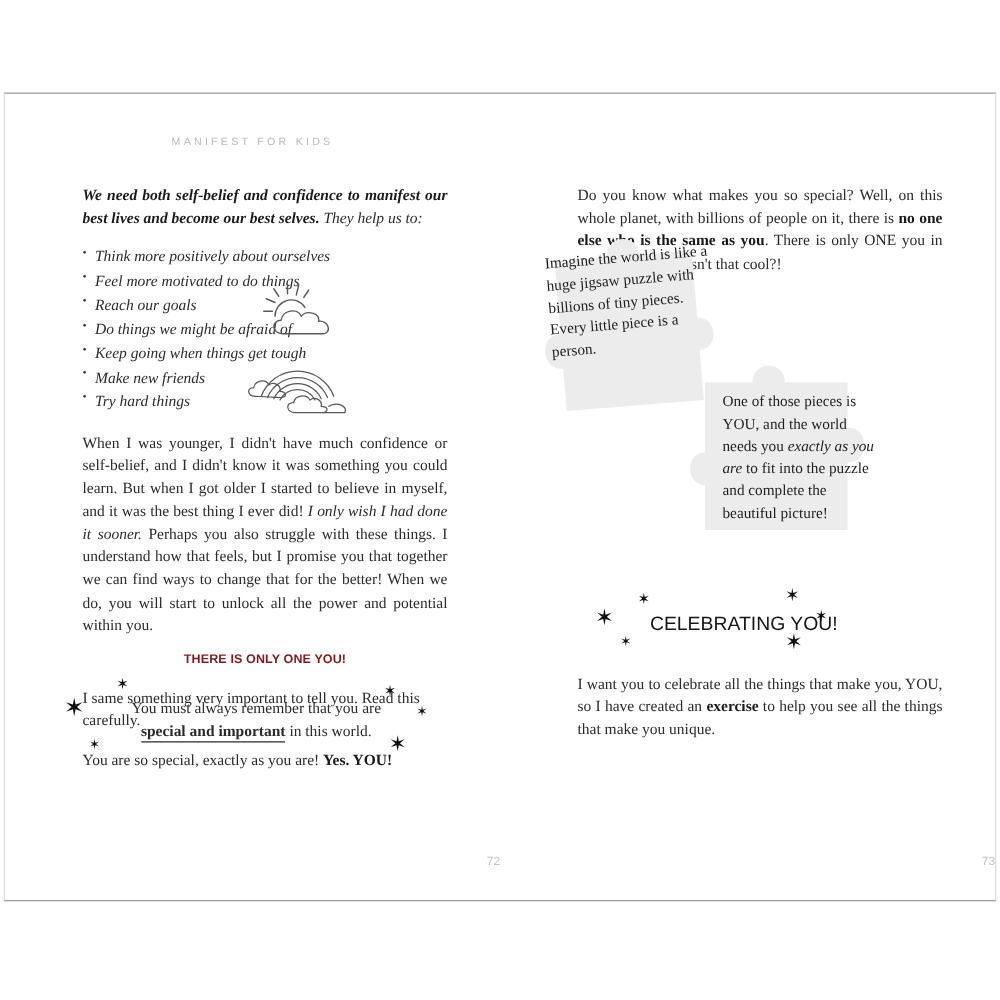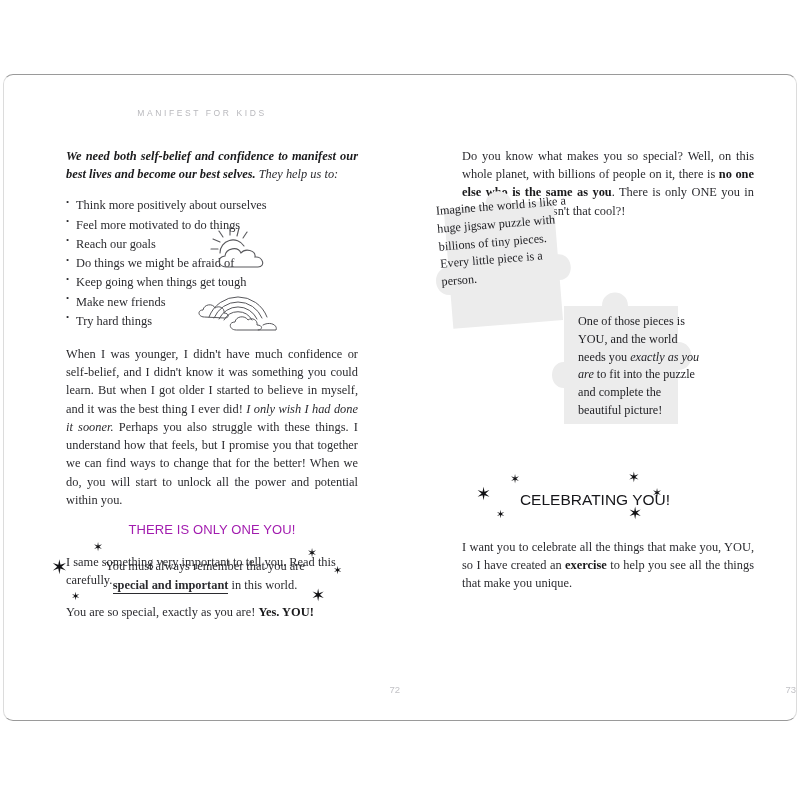--- a/index.html
+++ b/index.html
@@ -21,21 +21,20 @@
     top: 74px;
     width: 794px;
     height: 647px;
     background: #ffffff;
     border-top: 1px solid #9a9a9a;
     border-bottom: 1px solid #9a9a9a;
     border-left: 1px solid #dcdcdc;
     border-right: 1px solid #dcdcdc;
     box-sizing: border-box;
     overflow: hidden;
-    border-radius: 10px;
   }
 
   .page {
     position: absolute;
     top: 0;
     width: 50%;
     height: 100%;
     box-sizing: border-box;
   }
   #page-left  { left: 0; }
@@ -93,38 +92,39 @@
     margin: 3px 0 14px 0;
     padding: 0;
     list-style: none;
   }
   ul.bullets li {
     font-size: 12.4px;
     line-height: 1.55;
     color: #2b2b2f;
     padding-left: 10px;
     position: relative;
+    font-style: italic;
   }
   ul.bullets li::before {
     content: "\2022";
     position: absolute;
     left: 0;
     top: -0.5px;
     font-size: 9px;
     color: #2b2b2f;
   }
 
   h2.section-heading {
     margin: 12px 0 16px 0;
     text-align: center;
     font-family: "Liberation Sans", sans-serif;
-    font-size: 13px;
-    font-weight: normal;
+    font-size: 10px;
+    font-weight: bold;
     letter-spacing: 0.1px;
-    color: #a21caf;
+    color: #7f1d1d;
   }
 
   
   #quote-block {
     position: absolute;
     left: 35px;
     top: 470px;
     width: 322px;
     height: 76px;
   }

